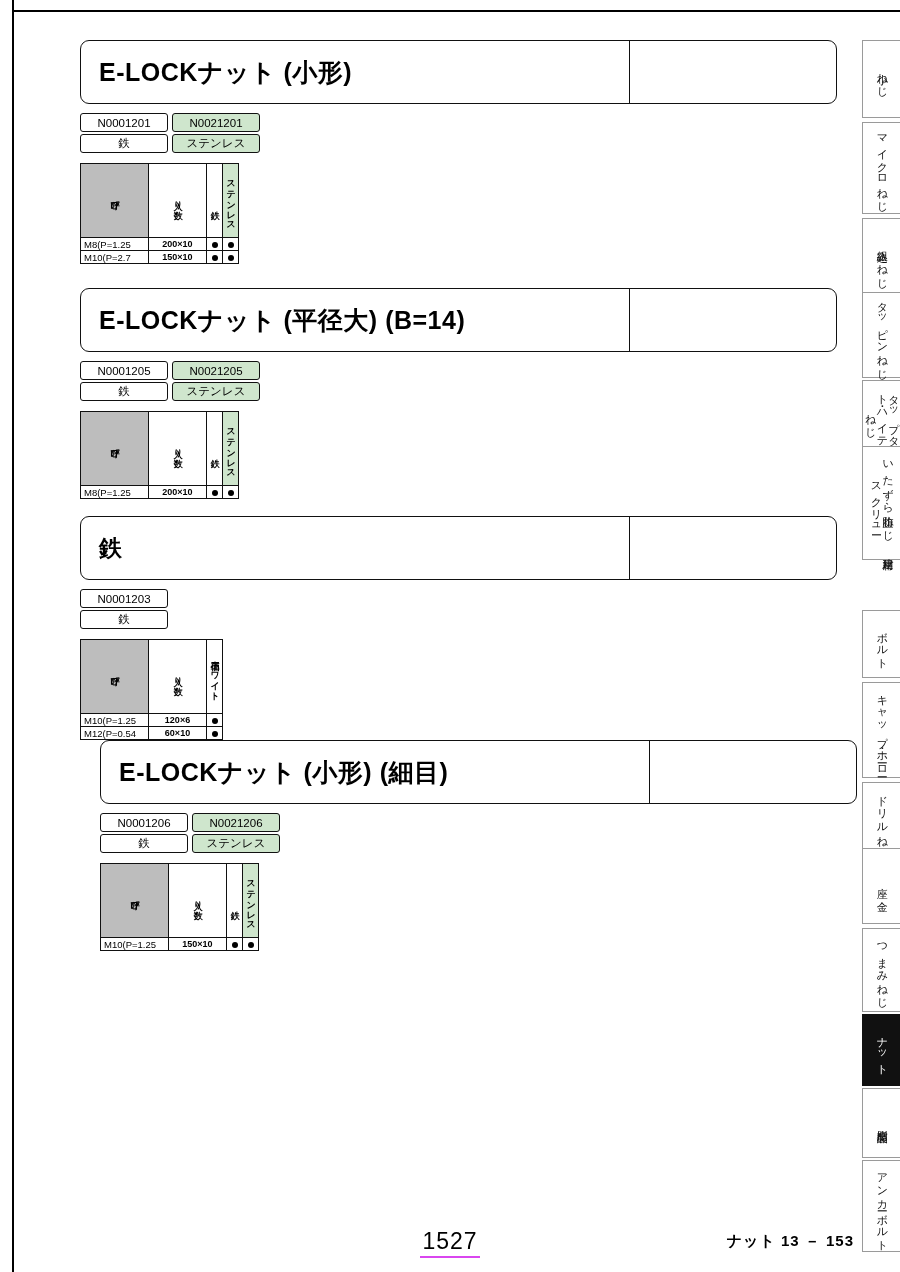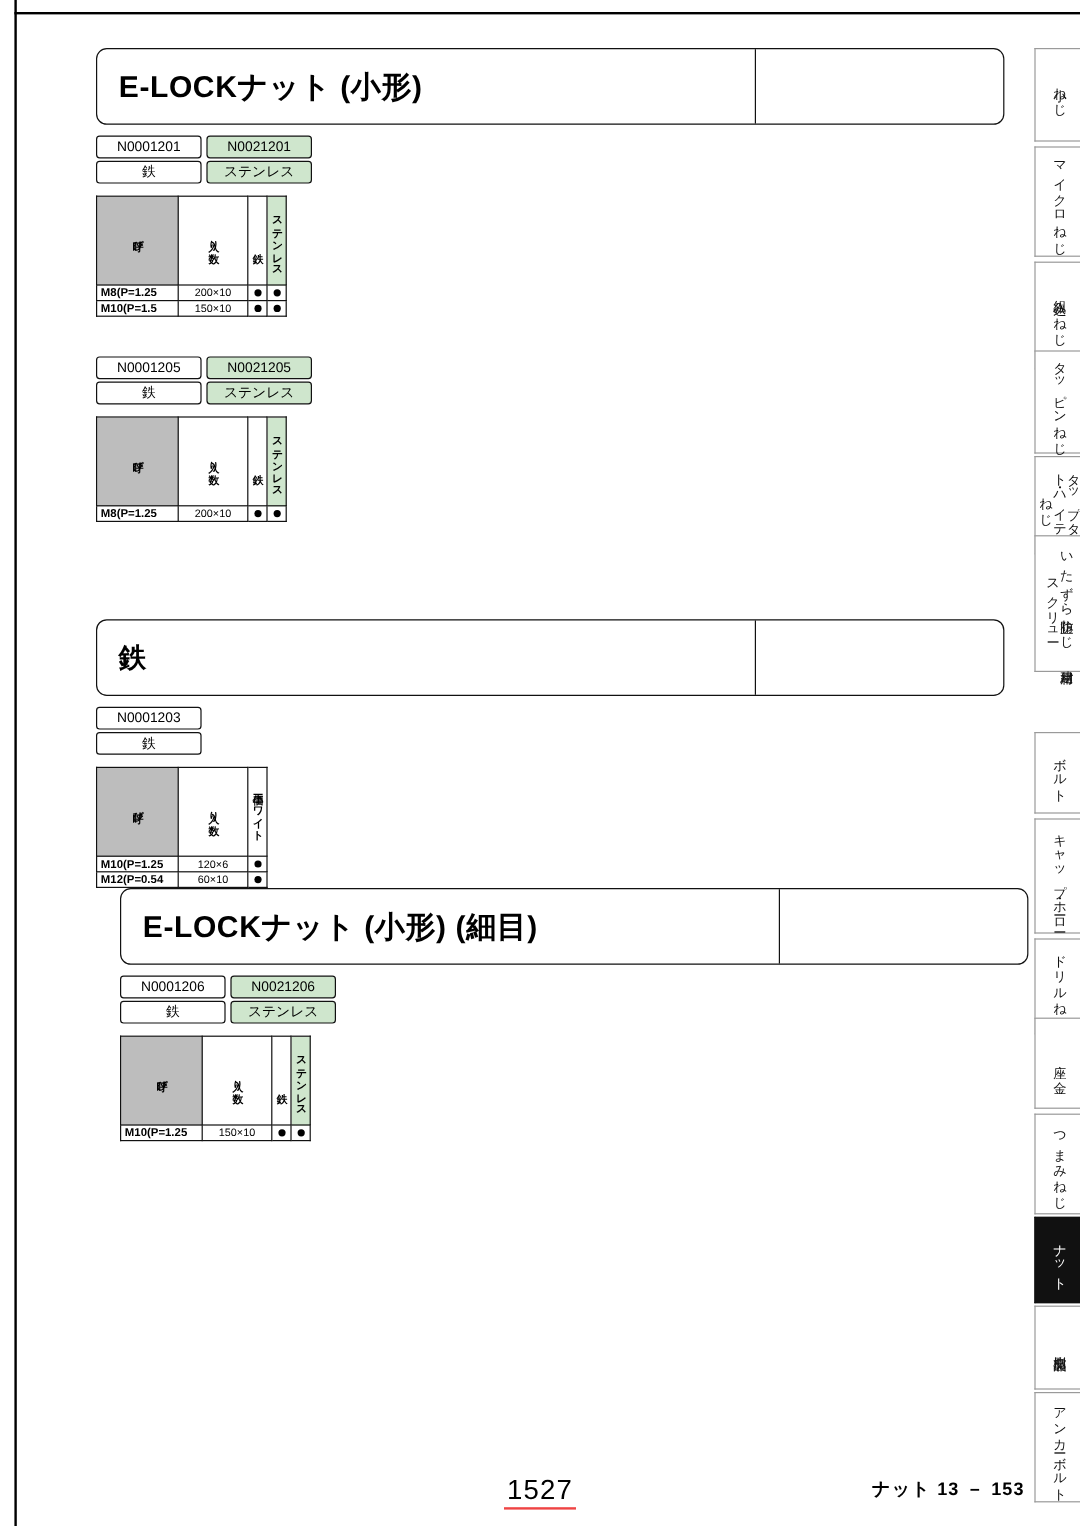--- a/index.html
+++ b/index.html
@@ -145,43 +145,43 @@
   .col-yobi { width: 68px; background: #bdbdbd; }
   .col-iri  { width: 58px; background: #fff; }
   .col-fe   { width: 16px; background: #fff; }
   .col-sus  { width: 16px; background: #cfe6cd; }
   .col-tri  { width: 16px; background: #fff; }
 
   .spec td.data {
     height: 13px;
     font-size: 9.5px;
     text-align: center;
-    font-weight: bold;
+    font-weight: normal;
   }
   .spec td.data.yobi { background: #fff; text-align: left; padding-left: 3px; }
-  .spec td.data.iri  { font-weight: normal; font-size: 9px; }
+  .spec td.data.iri  { font-weight: bold; font-size: 9px; }
   .dot {
     display: inline-block;
     width: 6px; height: 6px;
     border-radius: 50%;
     background: #000;
     vertical-align: middle;
   }
 
   
   .page-no {
     position: absolute;
     left: 0; right: 0;
     top: 1228px;
     text-align: center;
     font-size: 23px;
     letter-spacing: 1px;
   }
   .page-no span {
-    border-bottom: 2px solid #ef4444;
+    border-bottom: 2px solid #d946ef;
     padding: 0 2px 2px 2px;
   }
   .footer-right {
     position: absolute;
     right: 46px;
     top: 1232px;
     font-size: 15px;
     font-weight: bold;
     letter-spacing: 1px;
   }
@@ -215,30 +215,34 @@
       <th class="head-cell col-fe"><span class="vtxt">鉄</span></th>
       <th class="head-cell col-sus"><span class="vtxt">ステンレス</span></th>
     </tr>
     <tr>
       <td class="data yobi">M8(P=1.25</td>
       <td class="data iri">200×10</td>
       <td class="data"><span class="dot"></span></td>
       <td class="data"><span class="dot"></span></td>
     </tr>
     <tr>
-      <td class="data yobi">M10(P=1.5</td>
+      <td class="data yobi">M10(P=2.7</td>
       <td class="data iri">150×10</td>
       <td class="data"><span class="dot"></span></td>
       <td class="data"><span class="dot"></span></td>
     </tr>
   </tbody>
     </table>
 </div>
 
 <div class="block" style="top:288px;">
+  <div class="title-box">
+    <div class="title-text">E-LOCKナット (平径大) (B=14)</div>
+    <div class="title-img"></div>
+  </div>
   <div class="codes">
     <div class="code-col">
       <div class="code-cell">N0001205</div>
       <div class="code-cell mat">鉄</div>
     </div>
     <div class="code-col green">
       <div class="code-cell">N0021205</div>
       <div class="code-cell mat">ステンレス</div>
     </div>
   </div>

